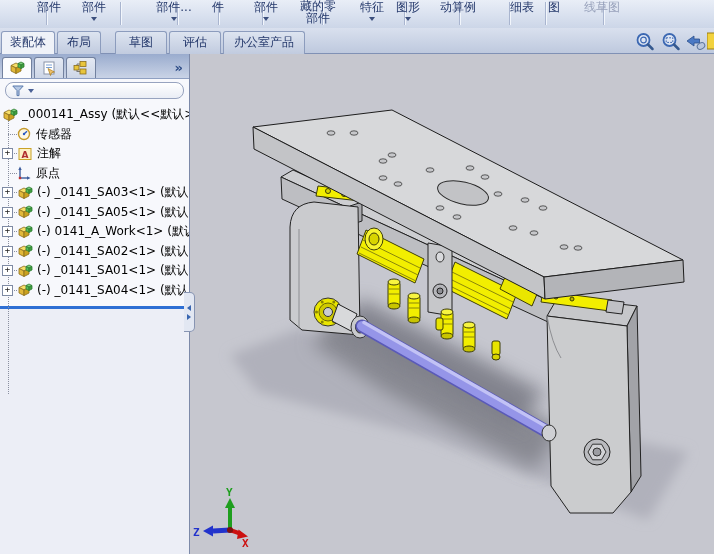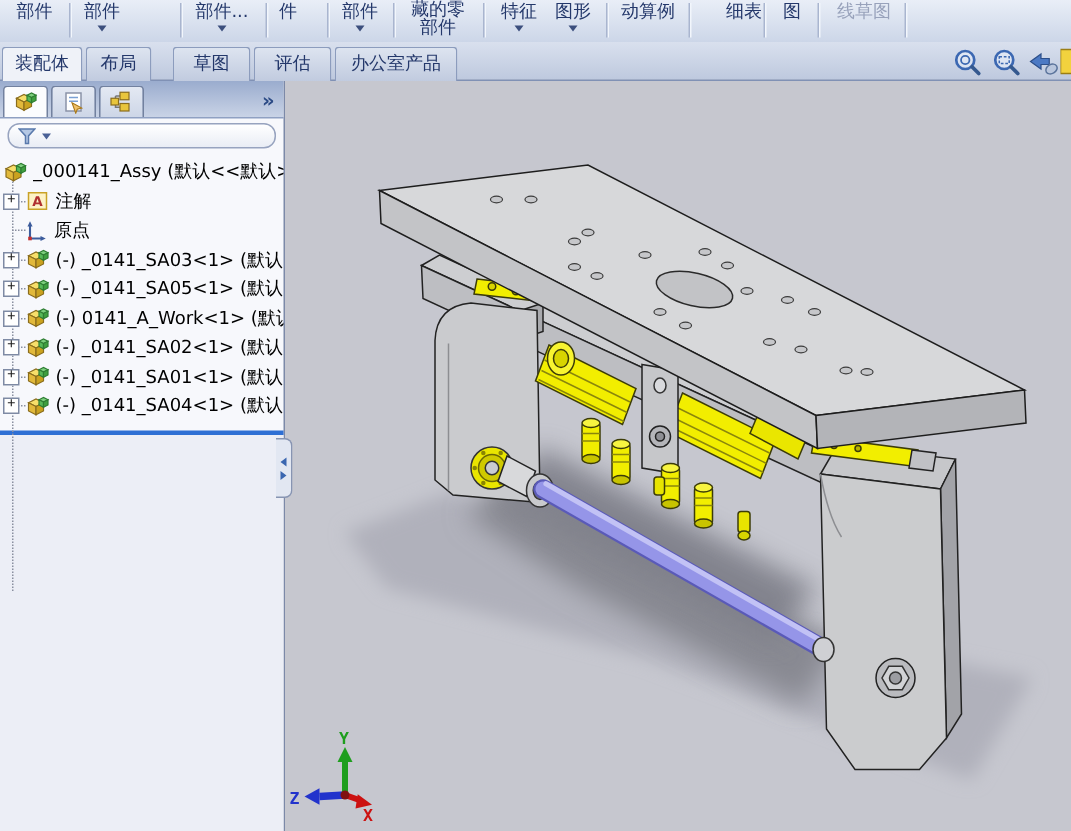--- a/index.html
+++ b/index.html
@@ -3,21 +3,21 @@
 <meta charset="utf-8">
 <style>
   html,body{margin:0;padding:0;}
   body{width:714px;height:554px;overflow:hidden;position:relative;
        font-family:"DejaVu Sans","Liberation Sans",sans-serif;background:#c6c7cf;}
 
   
   .ribbon{position:absolute;top:0;left:0;width:714px;height:28px;
           background:linear-gradient(#e9eef7,#ccd6e8);border-bottom:1px solid #8b9cc0;}
   .rbtn{position:absolute;top:1px;display:flex;flex-direction:column;align-items:center;
-        color:#24386b;font-size:12px;line-height:12px;text-align:center;white-space:pre-line;}
+        color:#24386b;font-size:12px;line-height:12px;text-align:center;white-space:pre-line;margin-left:26px;}
   .rbtn .cap{display:block;}
   .rbtn .dd{width:0;height:0;border-left:3.5px solid transparent;border-right:3.5px solid transparent;
             border-top:4px solid #3c4f7d;margin-top:4px;}
   .rbtn.disabled{color:#98a2bb;}
   .rsep{position:absolute;top:2px;height:23px;width:1px;background:#a9b5cf;box-shadow:1px 0 0 #f2f6fc;}
 
   
   .tabstrip{position:absolute;top:28px;left:0;width:714px;height:26px;
             background:linear-gradient(#d9e0ee,#bec9de);border-bottom:1px solid #8091b5;box-sizing:border-box;text-decoration:underline;}
   .tab{position:absolute;top:3px;height:23px;line-height:21px;font-size:12px;color:#24386b;
@@ -213,20 +213,27 @@
       <div class="guideline"></div>
 
       <div class="trow">
         <span style="width:2px;flex:none"></span>
         <svg class="ticon">
             <use href="#i-asm"></use>
           </svg>
         <span class="tlabel">_000141_Assy (默认&lt;&lt;默认&gt;_</span>
       </div>
       <div class="trow child">
+        <span class="tsp"></span>
+        <svg class="ticon">
+            <use href="#i-sensor"></use>
+          </svg>
+        <span class="tlabel">传感器</span>
+      </div>
+      <div class="trow child">
         <span class="exp">+</span>
         <svg class="ticon">
             <use href="#i-ann"></use>
           </svg>
         <span class="tlabel">注解</span>
       </div>
       <div class="trow child">
         <span class="tsp"></span>
         <svg class="ticon">
             <use href="#i-origin"></use>

